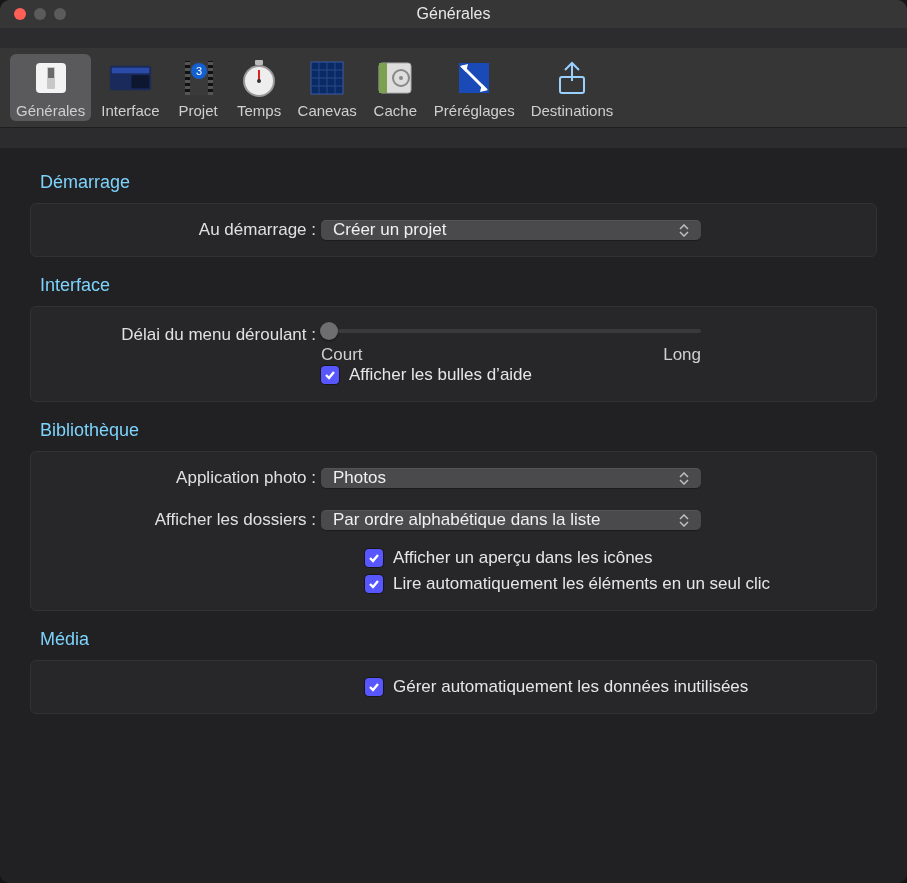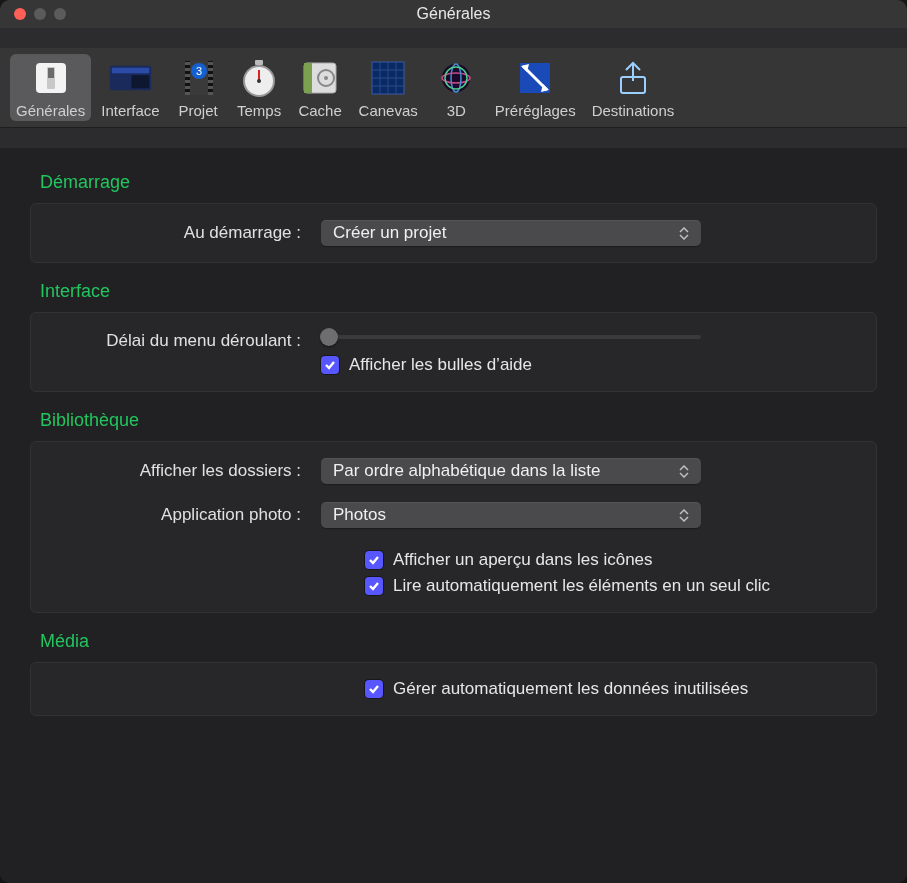--- a/index.html
+++ b/index.html
@@ -78,47 +78,47 @@
       justify-content: center;
     }
     .toolbar-item .label { white-space: nowrap; }
     .content {
       flex: 1;
       background: #212123;
       padding: 18px 30px;
       overflow: auto;
     }
     .section-title {
-      color: #22c55e;
+      color: #7dd3fc;
       font-size: 18px;
       margin: 18px 0 10px 10px;
     }
     .section-title:first-child { margin-top: 6px; }
     .panel {
       background: #27272a;
       border: 1px solid #323234;
       border-radius: 6px;
       padding: 16px 20px;
     }
     .row {
       display: flex;
       align-items: center;
       margin-bottom: 8px;
     }
     .row:last-child { margin-bottom: 0; }
     .row .form-label {
       width: 270px;
       text-align: right;
-      padding-right: 20px;
+      padding-right: 5px;
       color: #e0e0e0;
     }
     .row .control { flex: 1; }
     .popup {
       width: 380px;
-      height: 26px;
+      height: 20px;
       background: #4a4a4d;
       border-radius: 5px;
       display: flex;
       align-items: center;
       padding: 0 8px 0 12px;
       color: #f0f0f0;
       justify-content: space-between;
       box-shadow: inset 0 1px 0 rgba(255,255,255,0.06), 0 1px 1px rgba(0,0,0,0.3);
     }
     .popup .chev {
@@ -231,56 +231,45 @@
           <rect x="15" y="2" width="8" height="5" rx="1" fill="#bbb"></rect>
           <line x1="19" y1="23" x2="19" y2="12" stroke="#d22" stroke-width="2"></line>
           <circle cx="19" cy="23" r="2" fill="#333"></circle>
         </svg>
       </div>
       <span class="label">Temps</span>
     </div>
 
     <div class="toolbar-item">
       <div class="icon-box">
-        <svg width="40" height="38" viewBox="0 0 40 38">
-          <rect x="4" y="4" width="32" height="30" rx="3" fill="#ddd" stroke="#aaa"></rect>
-          <rect x="4" y="4" width="8" height="30" fill="#7aa050"></rect>
-          <circle cx="26" cy="19" r="8" fill="none" stroke="#888" stroke-width="2"></circle>
-          <circle cx="26" cy="19" r="2" fill="#888"></circle>
-        </svg>
-      </div>
-      <span class="label">Cache</span>
-    </div>
-
-    <div class="toolbar-item">
-      <div class="icon-box">
         <svg width="36" height="36" viewBox="0 0 36 36">
           <rect x="2" y="2" width="32" height="32" fill="#0a2a66" stroke="#3a5aa8"></rect>
           <line x1="2" y1="10" x2="34" y2="10" stroke="#2a4a88"></line>
           <line x1="2" y1="18" x2="34" y2="18" stroke="#2a4a88"></line>
           <line x1="2" y1="26" x2="34" y2="26" stroke="#2a4a88"></line>
           <line x1="10" y1="2" x2="10" y2="34" stroke="#2a4a88"></line>
           <line x1="18" y1="2" x2="18" y2="34" stroke="#2a4a88"></line>
           <line x1="26" y1="2" x2="26" y2="34" stroke="#2a4a88"></line>
         </svg>
       </div>
       <span class="label">Canevas</span>
     </div>
 
     <div class="toolbar-item">
       <div class="icon-box">
-        <svg width="38" height="38" viewBox="0 0 38 38">
-          <circle cx="19" cy="19" r="14" fill="#1a0a2a"></circle>
-          <ellipse cx="19" cy="19" rx="14" ry="5" fill="none" stroke="#d04a8a" stroke-width="1.5"></ellipse>
-          <ellipse cx="19" cy="19" rx="5" ry="14" fill="none" stroke="#4a8ad0" stroke-width="1.5"></ellipse>
-          <ellipse cx="19" cy="19" rx="11" ry="11" fill="none" stroke="#4ad08a" stroke-width="1.5" transform="rotate(45 19 19)"></ellipse>
-        </svg>
-      </div>
-      <span class="label">3D</span>
-    </div>
+        <svg width="40" height="38" viewBox="0 0 40 38">
+          <rect x="4" y="4" width="32" height="30" rx="3" fill="#ddd" stroke="#aaa"></rect>
+          <rect x="4" y="4" width="8" height="30" fill="#7aa050"></rect>
+          <circle cx="26" cy="19" r="8" fill="none" stroke="#888" stroke-width="2"></circle>
+          <circle cx="26" cy="19" r="2" fill="#888"></circle>
+        </svg>
+      </div>
+      <span class="label">Cache</span>
+    </div>
+
 
     <div class="toolbar-item">
       <div class="icon-box">
         <svg width="36" height="36" viewBox="0 0 36 36">
           <rect x="3" y="3" width="30" height="30" fill="#1a4ab8"></rect>
           <line x1="6" y1="6" x2="30" y2="30" stroke="#fff" stroke-width="3"></line>
           <polygon points="26,24 32,30 24,32" fill="#fff"></polygon>
           <polygon points="10,12 4,6 12,4" fill="#fff"></polygon>
         </svg>
       </div>
@@ -325,56 +314,60 @@
     <div class="section-title">Interface</div>
     <div class="panel">
       <div class="row" style="align-items:flex-start;">
         <div class="form-label" style="padding-top:2px;">Délai du menu déroulant :</div>
         <div class="control">
           <div class="slider-wrap">
             <div class="slider">
               <div class="slider-track"></div>
               <div class="slider-thumb"></div>
             </div>
-            <div class="checkbox-row" style="margin-top:10px;">
+            <div class="slider-labels">
+              <span>Court</span>
+              <span>Long</span>
+            </div>
+            <div class="checkbox-row" style="margin-top:0;">
               <div class="checkbox">
                 <svg viewBox="0 0 12 12">
                     <polyline points="2,6 5,9 10,3"></polyline>
                   </svg>
               </div>
               <span>Afficher les bulles d’aide</span>
             </div>
           </div>
         </div>
       </div>
     </div>
 
     <div class="section-title">Bibliothèque</div>
     <div class="panel">
+      <div class="row" style="margin-bottom:22px;">
+        <div class="form-label">Application photo :</div>
+        <div class="control">
+          <div class="popup">
+            <span>Photos</span>
+            <span class="chev">
+              <svg width="10" height="6" viewBox="0 0 10 6">
+                  <polyline points="1,5 5,1 9,5" fill="none" stroke="currentColor" stroke-width="1.5"></polyline>
+                </svg>
+              <svg width="10" height="6" viewBox="0 0 10 6">
+                  <polyline points="1,1 5,5 9,1" fill="none" stroke="currentColor" stroke-width="1.5"></polyline>
+                </svg>
+            </span>
+          </div>
+        </div>
+      </div>
       <div class="row" style="margin-bottom:18px;">
         <div class="form-label">Afficher les dossiers :</div>
         <div class="control">
           <div class="popup">
             <span>Par ordre alphabétique dans la liste</span>
-            <span class="chev">
-              <svg width="10" height="6" viewBox="0 0 10 6">
-                  <polyline points="1,5 5,1 9,5" fill="none" stroke="currentColor" stroke-width="1.5"></polyline>
-                </svg>
-              <svg width="10" height="6" viewBox="0 0 10 6">
-                  <polyline points="1,1 5,5 9,1" fill="none" stroke="currentColor" stroke-width="1.5"></polyline>
-                </svg>
-            </span>
-          </div>
-        </div>
-      </div>
-      <div class="row" style="margin-bottom:22px;">
-        <div class="form-label">Application photo :</div>
-        <div class="control">
-          <div class="popup">
-            <span>Photos</span>
             <span class="chev">
               <svg width="10" height="6" viewBox="0 0 10 6">
                   <polyline points="1,5 5,1 9,5" fill="none" stroke="currentColor" stroke-width="1.5"></polyline>
                 </svg>
               <svg width="10" height="6" viewBox="0 0 10 6">
                   <polyline points="1,1 5,5 9,1" fill="none" stroke="currentColor" stroke-width="1.5"></polyline>
                 </svg>
             </span>
           </div>
         </div>

